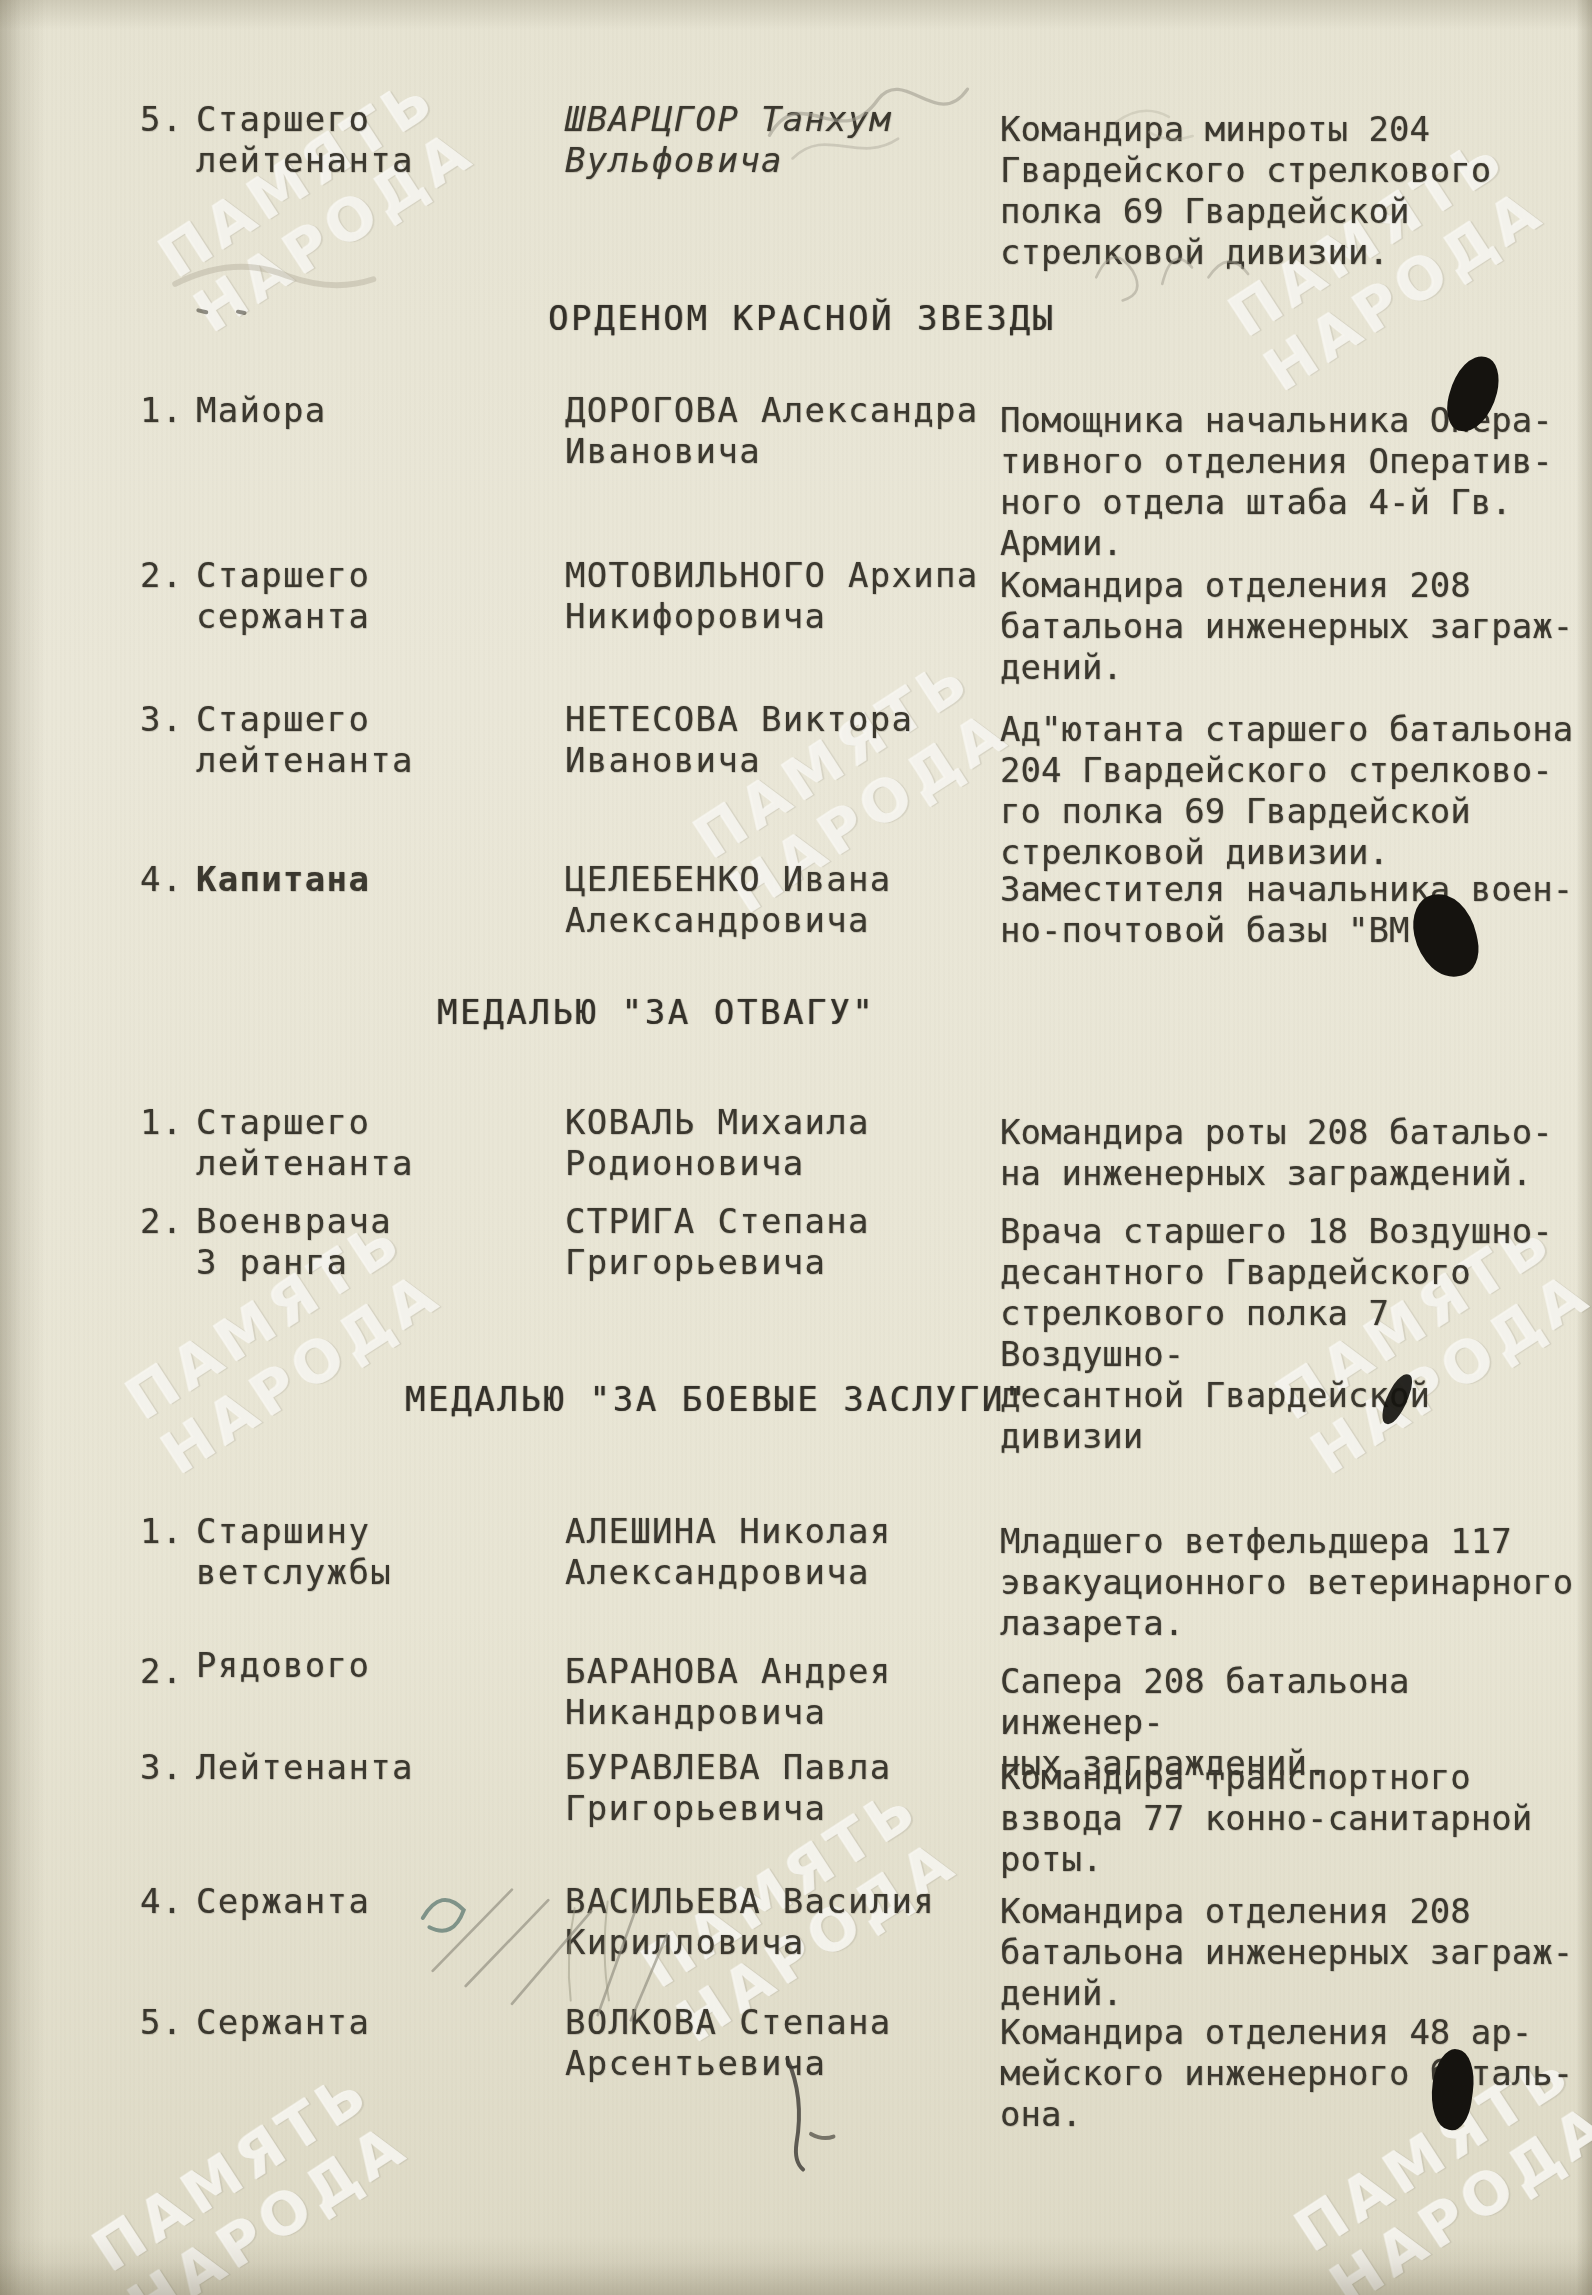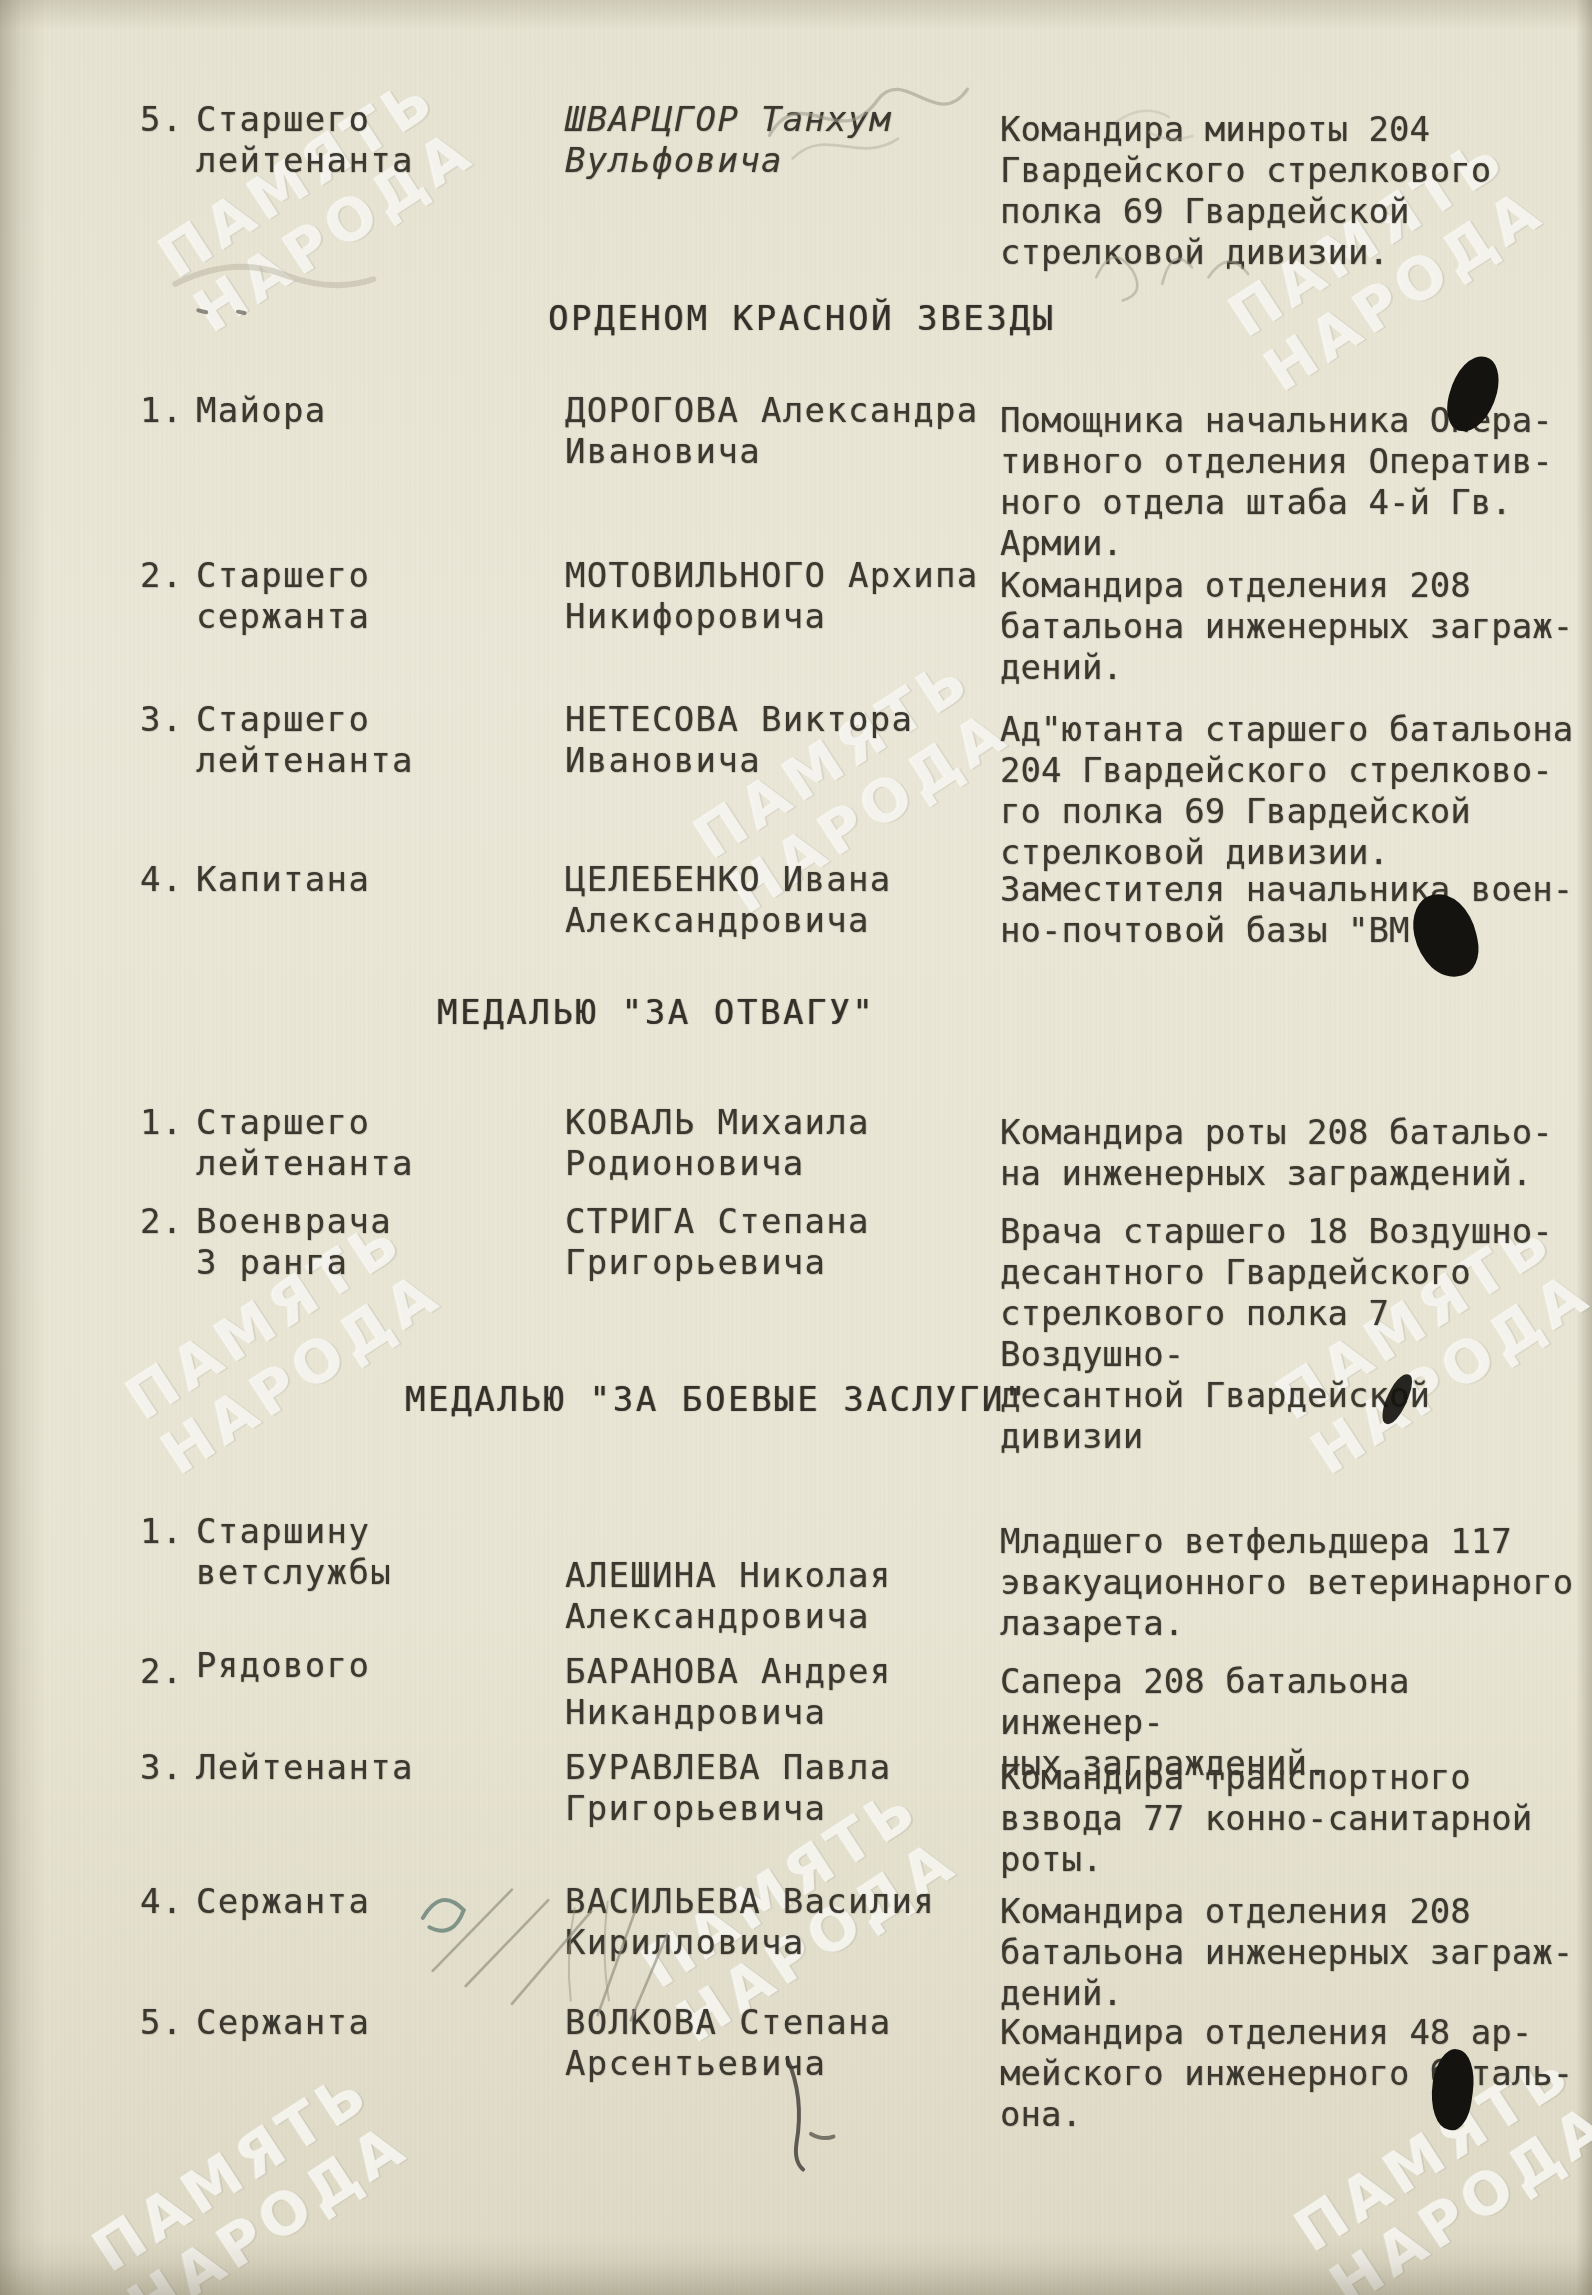--- a/index.html
+++ b/index.html
@@ -99,21 +99,21 @@
       <div class="txt num" style="left: 140px; top: 699px;">3.</div>
       <div class="txt rank" style="left: 196px; top: 699px;">Старшего
 лейтенанта</div>
       <div class="txt name" style="left: 565px; top: 699px;">НЕТЕСОВА Виктора
 Ивановича</div>
       <div class="txt pos" style="left: 1000px; top: 699px;">Ад"ютанта старшего батальона
 204 Гвардейского стрелково-
 го полка 69 Гвардейской
 стрелковой дивизии.</div>
       <div class="txt num" style="left: 140px; top: 859px;">4.</div>
-      <div class="txt rank" style="left: 196px; top: 859px;">Капитана</div>
+      <div class="txt rank" style="left: 196px; top: 859px; font-weight: bold;">Капитана</div>
       <div class="txt name" style="left: 565px; top: 859px;">ЦЕЛЕБЕНКО Ивана
 Александровича</div>
       <div class="txt pos" style="left: 1000px; top: 859px;">Заместителя начальника воен-
 но-почтовой базы "ВМ".</div>
       <div class="txt heading" style="left: 437px; top: 992px;">МЕДАЛЬЮ "ЗА ОТВАГУ"</div>
       <div class="txt num" style="left: 140px; top: 1102px;">1.</div>
       <div class="txt rank" style="left: 196px; top: 1102px;">Старшего
 лейтенанта</div>
       <div class="txt name" style="left: 565px; top: 1102px;">КОВАЛЬ Михаила
 Родионовича</div>
@@ -125,21 +125,21 @@
       <div class="txt name" style="left: 565px; top: 1201px;">СТРИГА Степана
 Григорьевича</div>
       <div class="txt pos" style="left: 1000px; top: 1201px;">Врача старшего 18 Воздушно-
 десантного Гвардейского
 стрелкового полка 7 Воздушно-
 десантной Гвардейской дивизии</div>
       <div class="txt heading" style="left: 405px; top: 1379px;">МЕДАЛЬЮ "ЗА БОЕВЫЕ ЗАСЛУГИ"</div>
       <div class="txt num" style="left: 140px; top: 1511px;">1.</div>
       <div class="txt rank" style="left: 196px; top: 1511px;">Старшину
 ветслужбы</div>
-      <div class="txt name" style="left: 565px; top: 1511px; margin-top: 44px;">АЛЕШИНА Николая
+      <div class="txt name" style="left: 565px; top: 1511px;">АЛЕШИНА Николая
 Александровича</div>
       <div class="txt pos" style="left: 1000px; top: 1511px;">Младшего ветфельдшера 117
 эвакуационного ветеринарного
 лазарета.</div>
       <div class="txt num" style="left: 140px; top: 1651px;">2.</div>
       <div class="txt rank" style="left: 196px; top: 1645px;">Рядового</div>
       <div class="txt name" style="left: 565px; top: 1651px;">БАРАНОВА Андрея
 Никандровича</div>
       <div class="txt pos" style="left: 1000px; top: 1651px;">Сапера 208 батальона инженер-
 ных заграждений.</div>

